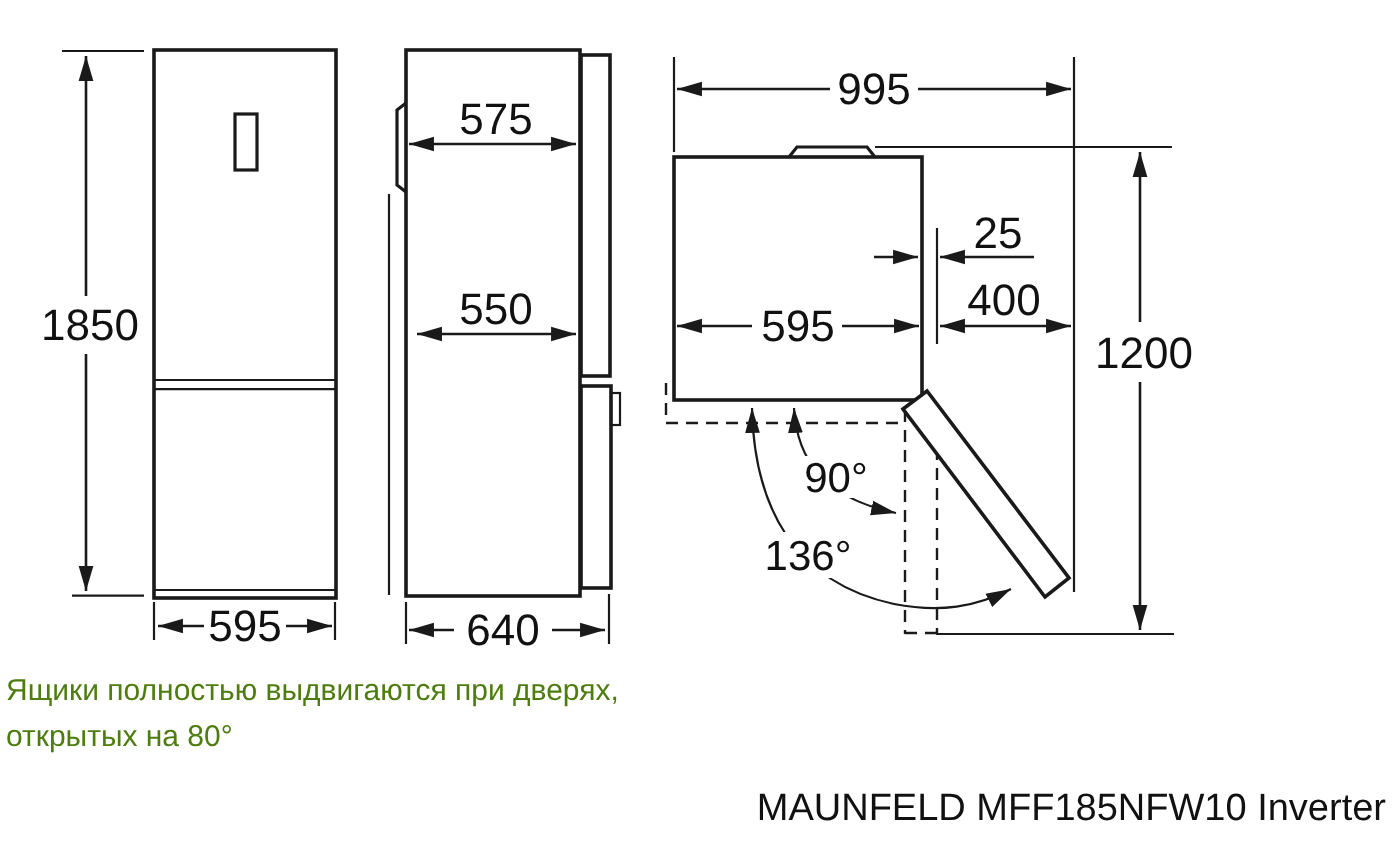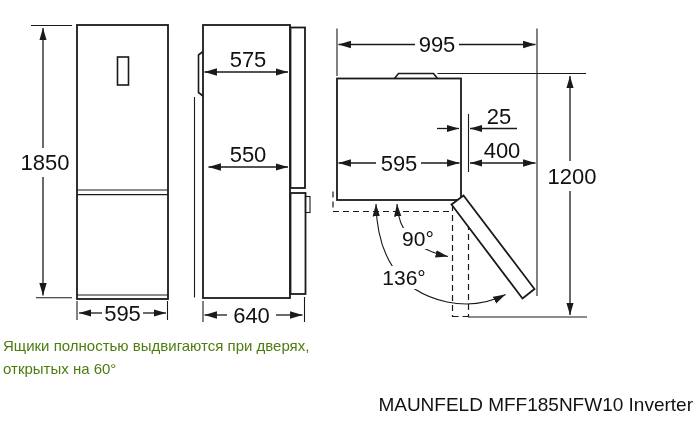--- a/index.html
+++ b/index.html
@@ -127,16 +127,16 @@
   <g>
     <path class="dim" d="M570,161 V76" marker-end="url(#arr)"></path>
     <path class="dim" d="M570,191 V315" marker-end="url(#arr)"></path>
     <rect class="whitebg" x="547" y="164" width="50" height="24"></rect>
     <text class="num" x="572" y="184">1200</text>
   </g>
 </svg>
 
 <div id="note">
   <div>Ящики полностью выдвигаются при дверях,</div>
-  <div>открытых на 60°</div>
+  <div>открытых на 80°</div>
 </div>
 <div id="model">MAUNFELD MFF185NFW10 Inverter</div>
 </div>
 
 </body></html>

